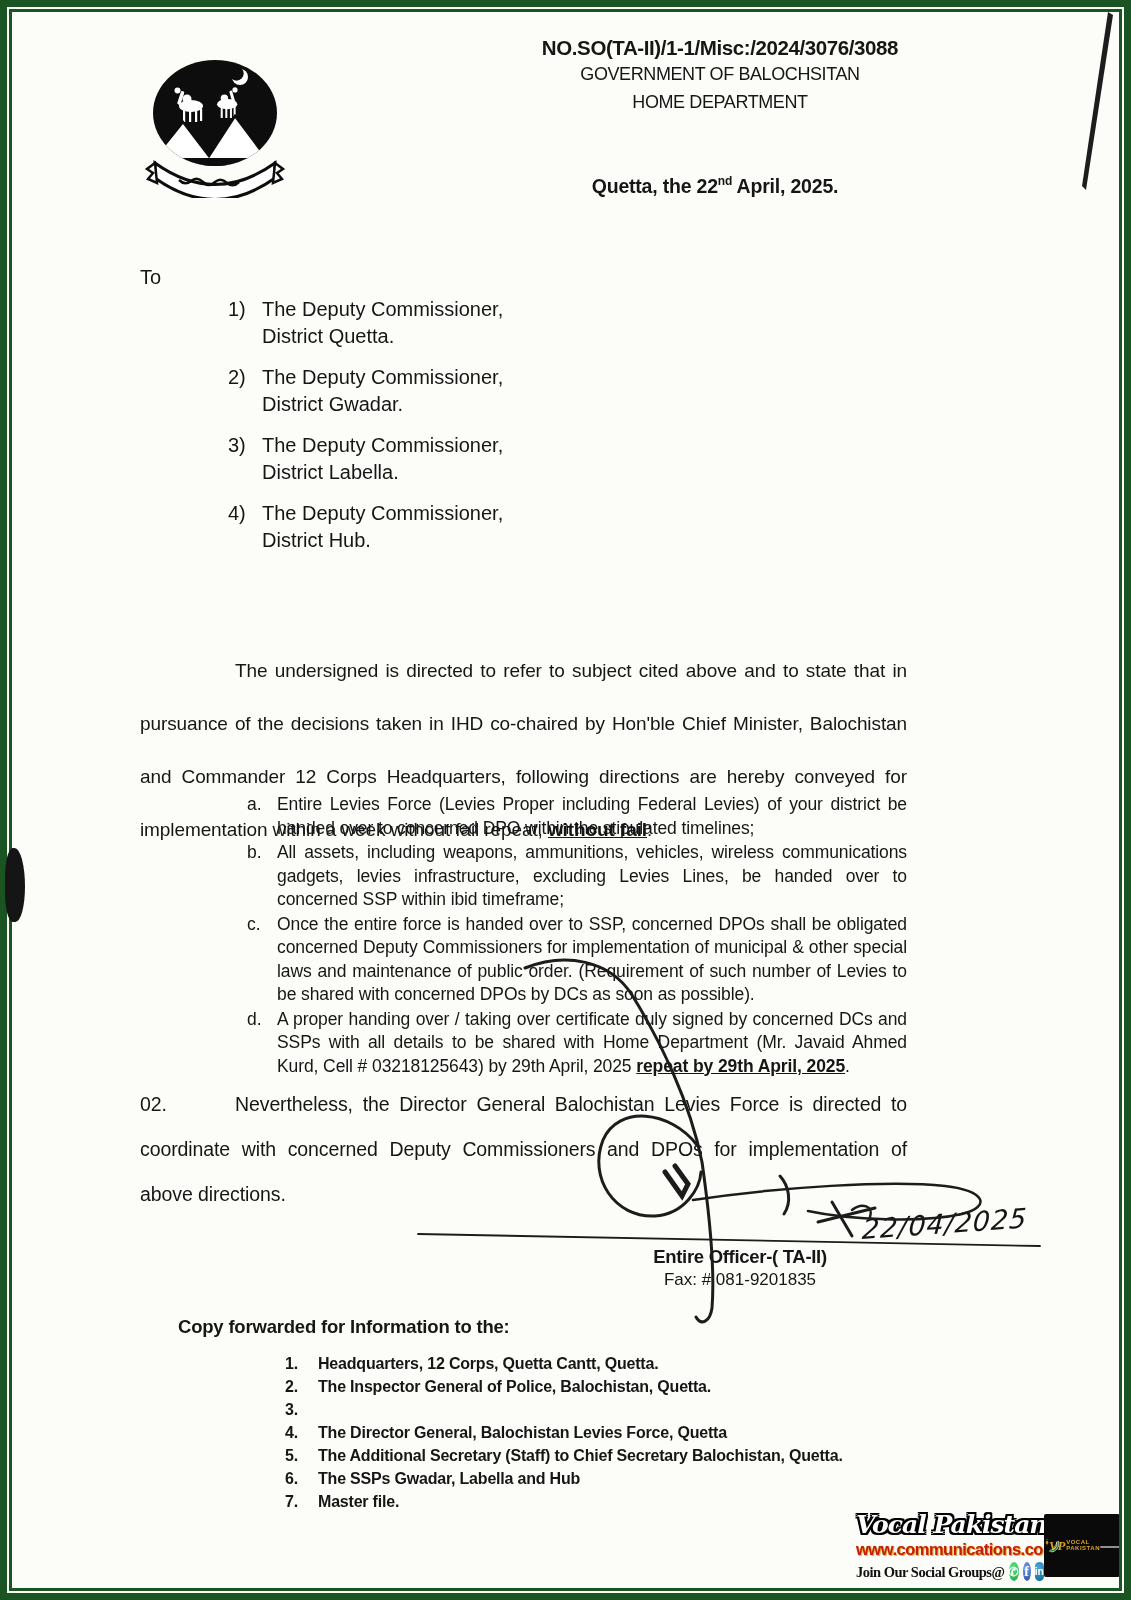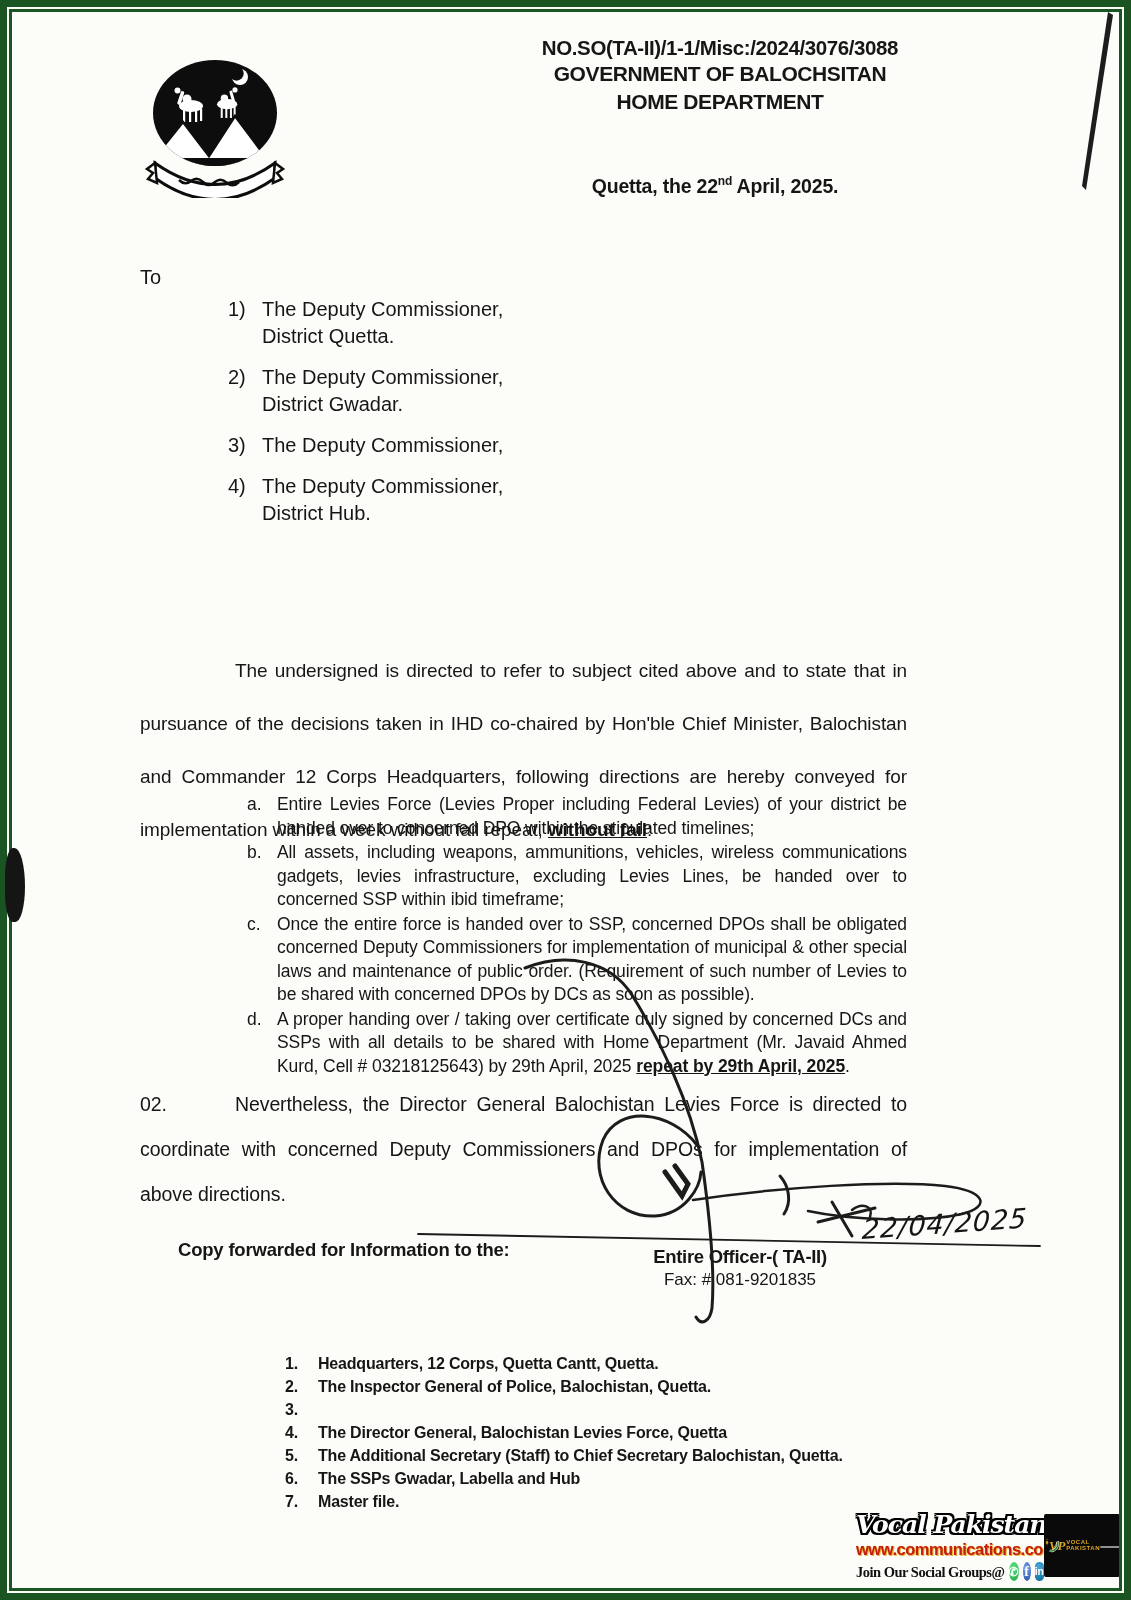--- a/index.html
+++ b/index.html
@@ -17,21 +17,21 @@
     overflow:hidden;
   }
   
   .frame-outer{position:absolute;inset:0;border:7px solid var(--green);pointer-events:none;z-index:30;}
   .frame-inner{position:absolute;inset:9px;border:3px solid var(--green);pointer-events:none;z-index:30;}
 
   
   .emblem{position:absolute;left:143px;top:58px;width:150px;height:140px;}
   .header-block{position:absolute;left:440px;top:36px;width:560px;text-align:center;}
   .ref-no{font-size:20.5px;font-weight:600;letter-spacing:-0.4px;white-space:nowrap;}
-  .dept-line{font-size:21px;font-weight:bold;letter-spacing:-0.4px;line-height:28px;}
+  .dept-line{font-size:18px;font-weight:normal;letter-spacing:-0.4px;line-height:28px;}
   .date-line{position:absolute;left:560px;top:174px;width:310px;text-align:center;font-size:19.5px;font-weight:600;letter-spacing:-0.2px;}
   .date-line sup{font-size:12px;}
 
   
   .to-label{position:absolute;left:140px;top:266px;font-size:20px;}
   .addressees{position:absolute;left:228px;top:296px;width:430px;}
   .addr-item{display:flex;margin-bottom:14px;font-size:20px;line-height:27px;}
   .addr-no{width:34px;flex:none;}
   .addr-lines{flex:1;}
 
@@ -51,21 +51,21 @@
   .para2-no{display:inline-block;width:95px;}
 
   
   .sig-svg{position:absolute;left:360px;top:940px;width:700px;height:390px;z-index:5;pointer-events:none;}
   .handwritten-date{position:absolute;left:862px;top:1208px;width:170px;font-family:"DejaVu Sans",sans-serif;font-style:italic;font-size:27px;color:#141414;transform:rotate(-4deg) skewX(-8deg);letter-spacing:1px;white-space:nowrap;}
   .sig-block{position:absolute;left:585px;top:1246px;width:310px;text-align:center;}
   .sig-title{font-weight:bold;font-size:18.5px;letter-spacing:-0.3px;}
   .sig-fax{font-size:17px;margin-top:2px;}
 
   
-  .cc-heading{position:absolute;left:178px;top:1239px;font-weight:bold;font-size:18.5px;letter-spacing:-0.2px;}
+  .cc-heading{position:absolute;left:178px;top:1316px;font-weight:bold;font-size:18.5px;letter-spacing:-0.2px;}
   .cc-list{position:absolute;left:285px;top:1352px;width:690px;font-weight:bold;font-size:16px;line-height:23px;letter-spacing:-0.2px;}
   .cc-item{display:flex;}
   .cc-no{width:33px;flex:none;}
 
   
   .corner-mark{position:absolute;left:1058px;top:8px;width:60px;height:190px;z-index:6;pointer-events:none;}
   .edge-smudge{position:absolute;left:5px;top:848px;width:20px;height:74px;background:#151515;border-radius:45% 60% 55% 45%;z-index:31;}
 
   
   .footer-banner{position:absolute;left:856px;top:1510px;width:188px;text-align:center;z-index:10;}
@@ -159,20 +159,21 @@
         <span class="addr-no">2)</span>
         <div class="addr-lines">
           <div>The Deputy Commissioner,</div>
           <div>District Gwadar.</div>
         </div>
       </div>
       <div class="addr-item">
         <span class="addr-no">3)</span>
         <div class="addr-lines">
           <div>The Deputy Commissioner,</div>
+          <div>District Labella.</div>
         </div>
       </div>
       <div class="addr-item">
         <span class="addr-no">4)</span>
         <div class="addr-lines">
           <div>The Deputy Commissioner,</div>
           <div>District Hub.</div>
         </div>
       </div>
     </div>

